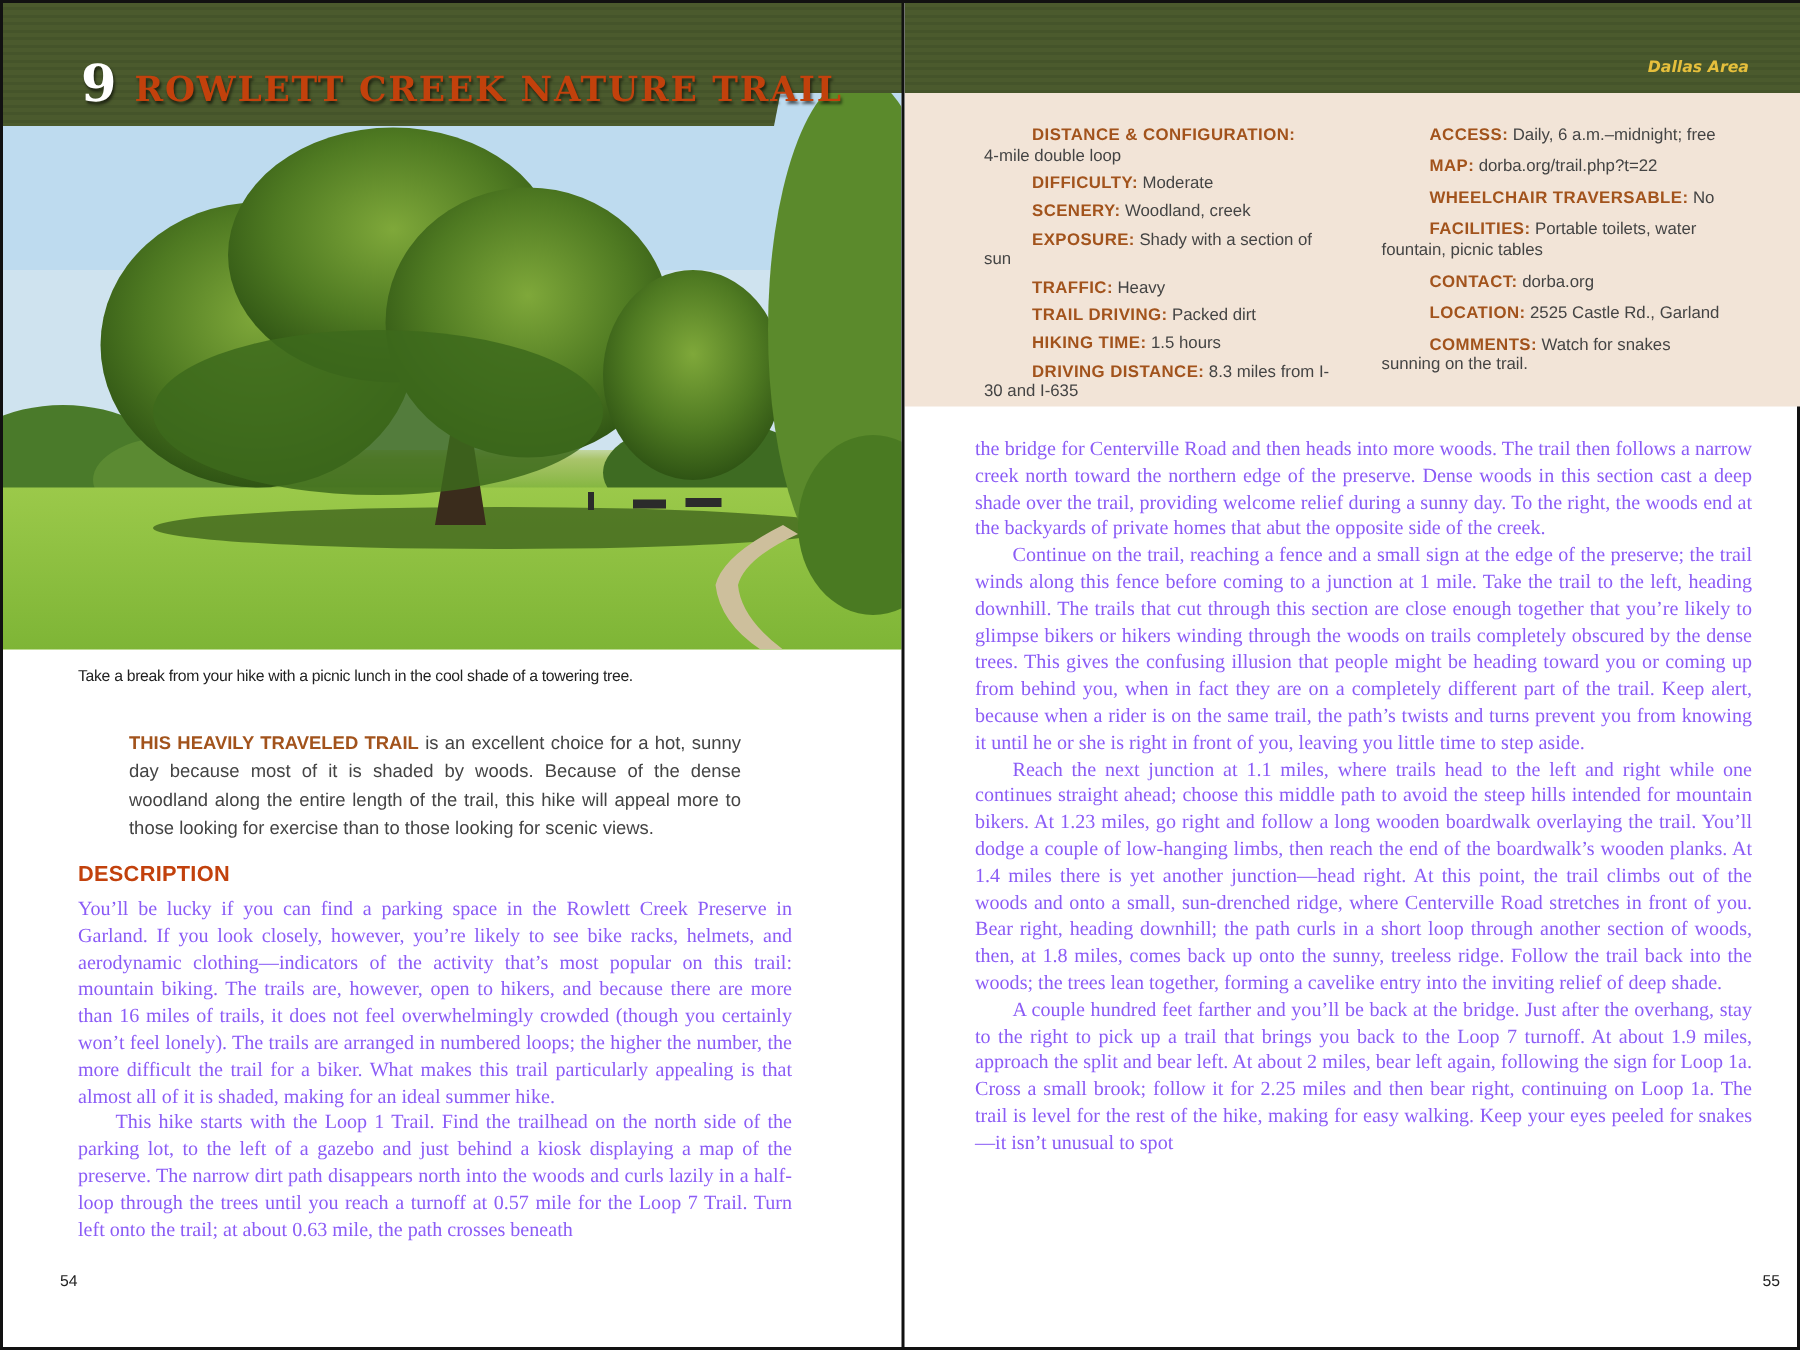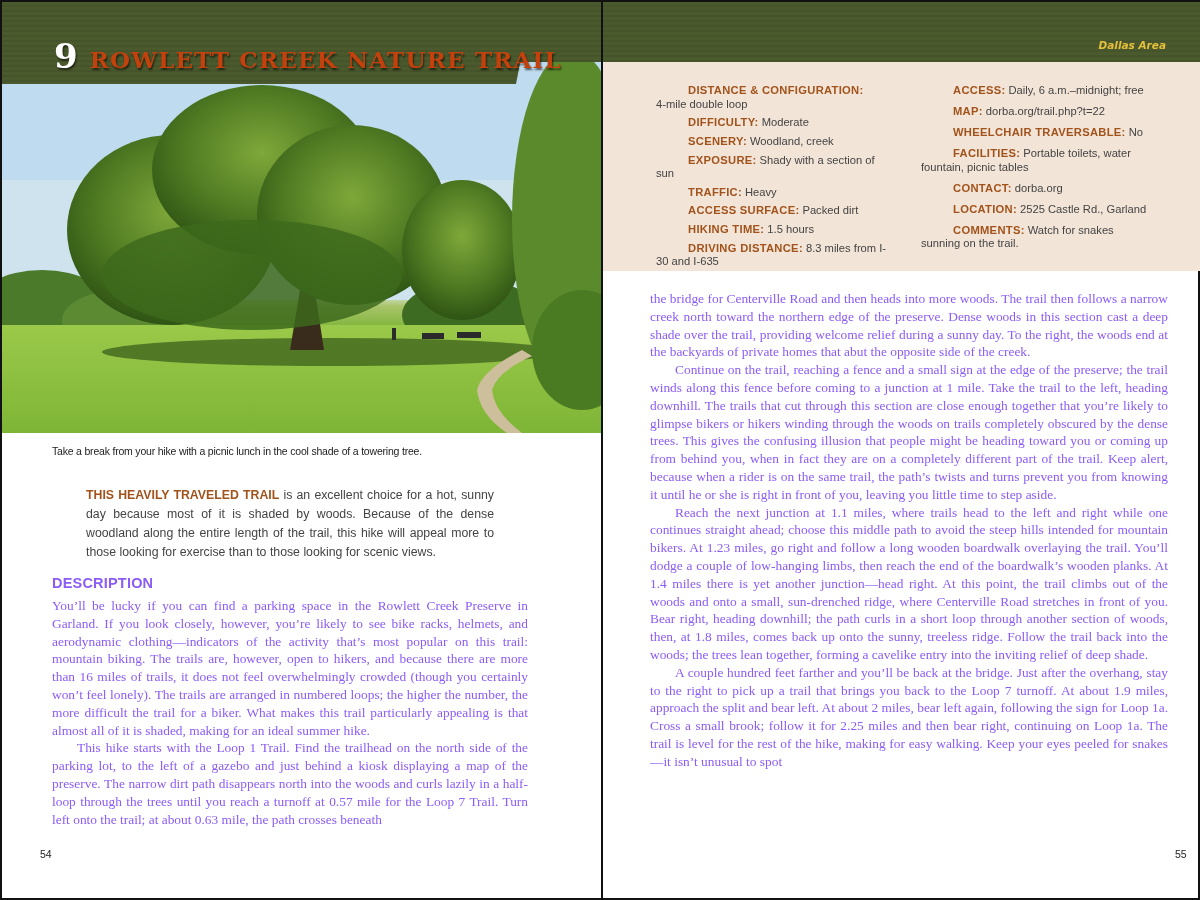--- a/index.html
+++ b/index.html
@@ -24,21 +24,21 @@
     background: repeating-linear-gradient(180deg, #4b5a2d 0px, #4b5a2d 3px, #45542a 3px, #45542a 5px); }
   .title-wrap { position: absolute; left: 52px; top: 34px; z-index: 4; display: flex; align-items: baseline; gap: 12px; }
   .trail-number { font-family: "DejaVu Serif", serif; font-weight: bold; font-size: 34px; color: #ffffff; text-shadow: 1px 2px 2px rgba(0,0,0,0.6); }
   .trail-title { font-family: "DejaVu Serif", serif; font-weight: bold; font-size: 23px; color: #c2410c; letter-spacing: 1.2px; text-shadow: 1px 2px 2px rgba(0,0,0,0.6); }
 
   .caption { position: absolute; left: 50px; top: 443px; font-family: "Liberation Sans", sans-serif; font-size: 10.5px; color: #222; letter-spacing: -0.2px; }
 
   .intro { position: absolute; left: 84px; top: 484px; width: 408px; font-family: "Liberation Sans", sans-serif; font-size: 12.3px; line-height: 19px; color: #444; text-align: justify; }
   .intro-lead { font-weight: bold; color: #a2531c; }
 
-  .section-heading { position: absolute; left: 50px; top: 573px; font-family: "Liberation Sans", sans-serif; font-weight: bold; font-size: 14.5px; color: #8b5cf6; letter-spacing: 0.2px; }
+  .section-heading { position: absolute; left: 50px; top: 573px; font-family: "Liberation Sans", sans-serif; font-weight: bold; font-size: 14.5px; color: #c2410c; letter-spacing: 0.2px; }
 
   .body-text { font-family: "Liberation Serif", serif; font-size: 13.4px; line-height: 17.8px; color: #8b5cf6; text-align: justify; hyphens: auto; }
   .body-text p { text-indent: 0; }
   .body-text p + p { text-indent: 25px; }
   .body-left { position: absolute; left: 50px; top: 595px; width: 476px; }
 
   .page-num { position: absolute; font-family: "Liberation Sans", sans-serif; font-weight: normal; font-size: 10.5px; color: #222; }
   .page-num-left { left: 38px; top: 846px; }
 
   
@@ -146,21 +146,21 @@
         <div class="info-item">
           <span class="info-label">SCENERY:</span><span>Woodland, creek</span>
         </div>
         <div class="info-item">
           <span class="info-label">EXPOSURE:</span><span>Shady with a section of sun</span>
         </div>
         <div class="info-item">
           <span class="info-label">TRAFFIC:</span><span>Heavy</span>
         </div>
         <div class="info-item">
-          <span class="info-label">ACCESS SURFACE:</span><span>Packed dirt</span>
+          <span class="info-label">TRAIL DRIVING:</span><span>Packed dirt</span>
         </div>
         <div class="info-item">
           <span class="info-label">HIKING TIME:</span><span>1.5 hours</span>
         </div>
         <div class="info-item">
           <span class="info-label">DRIVING DISTANCE:</span><span>8.3 miles from I-30 and I-635</span>
         </div>
       </div>
 
       <div class="info-col info-col-right">

